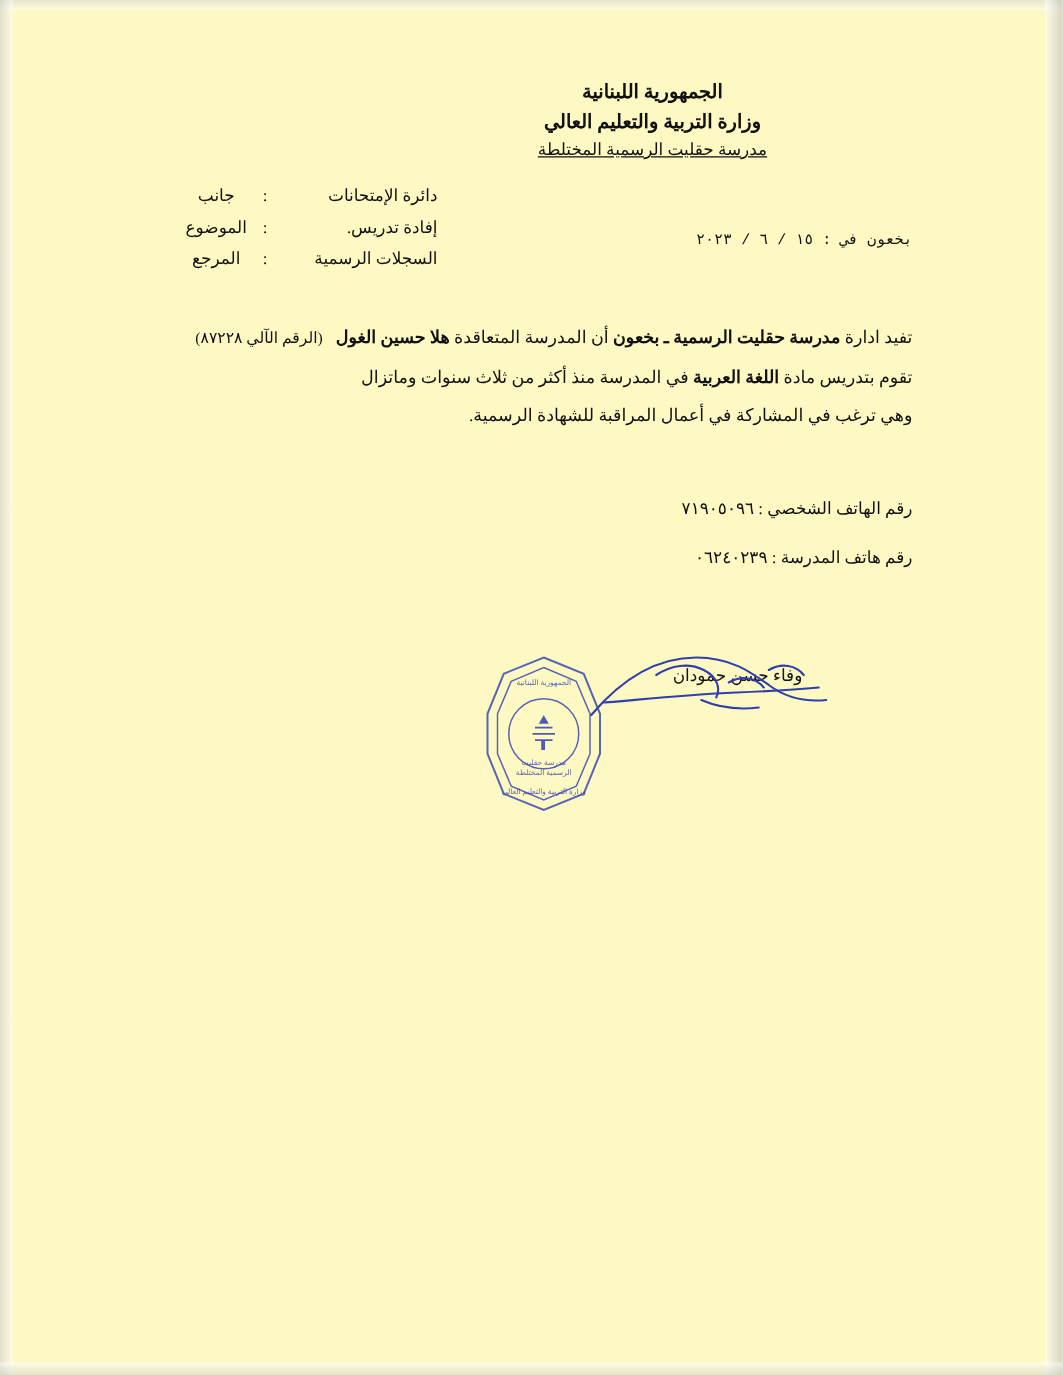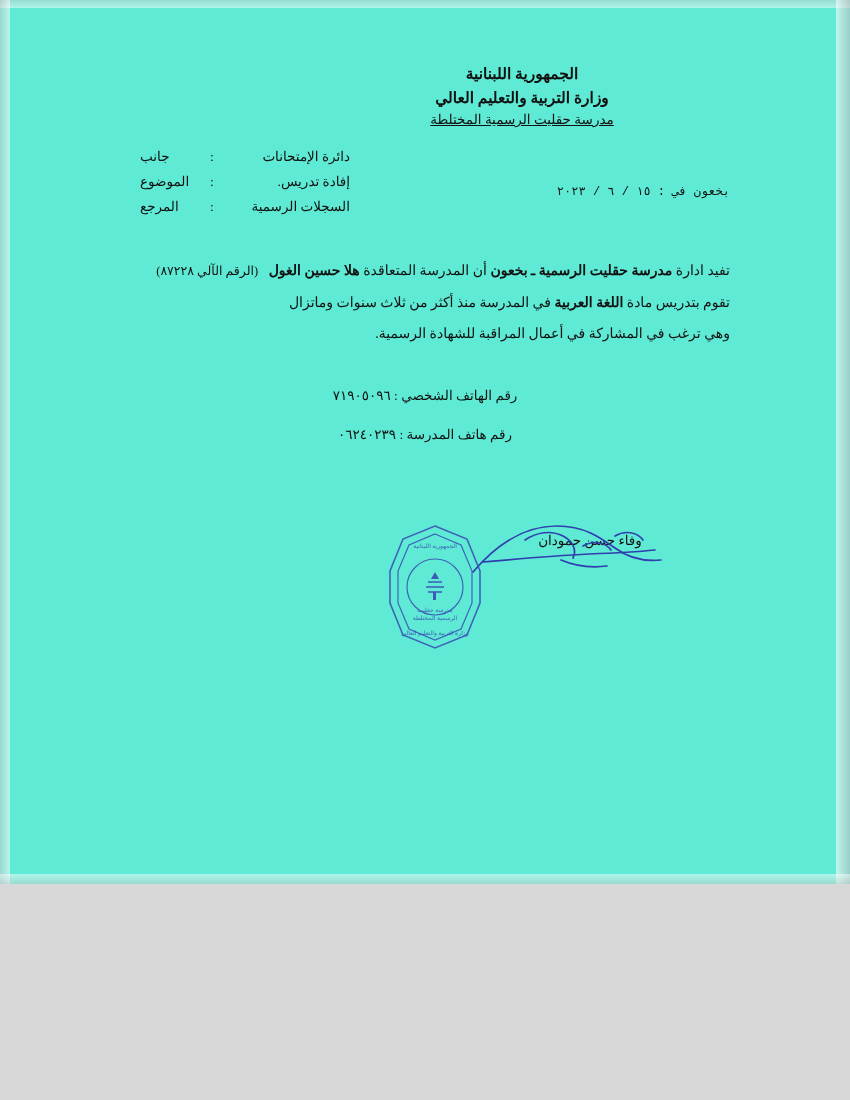--- a/index.html
+++ b/index.html
@@ -6,22 +6,22 @@
     margin: 0;
     padding: 0;
     background: #d8d8d8;
   }
   body {
     font-family: "Liberation Serif", "DejaVu Serif", serif;
   }
   .page {
     position: relative;
     width: 850px;
-    height: 884px;
-    background: #5eead4;
+    height: 1100px;
+    background: #fef9c3;
     overflow: hidden;
     box-sizing: border-box;
   }
   
   .scan-edge-left {
     position: absolute;
     top: 0; left: 0;
     width: 10px; height: 1100px;
     background: linear-gradient(to right, #c9c9c9, #ffffff);
     opacity: .55;
@@ -82,21 +82,21 @@
     color: #111;
     line-height: 1.85;
   }
   .meta-row {
     display: flex;
     justify-content: flex-start;
     white-space: nowrap;
   }
   .meta-key {
     width: 66px;
-    text-align: left;
+    text-align: center;
     flex: none;
   }
   .meta-colon {
     width: 12px;
     text-align: center;
     flex: none;
   }
   .meta-val {
     text-align: right;
     flex: 1;
@@ -132,27 +132,27 @@
   .small-paren {
     font-size: 12.5px;
   }
   .ref-id {
     font-size: 12.5px;
     letter-spacing: .5px;
   }
 
   .phones {
     position: absolute;
-    top: 376px;
+    top: 387px;
     right: 120px;
     width: 610px;
     font-size: 13.5px;
     color: #111;
     line-height: 2.9;
-    text-align: center;
+    text-align: right;
   }
   .phones .num {
     letter-spacing: 1.2px;
   }
 
   .signature-block {
     position: absolute;
     top: 498px;
     right: 130px;
     width: 260px;

